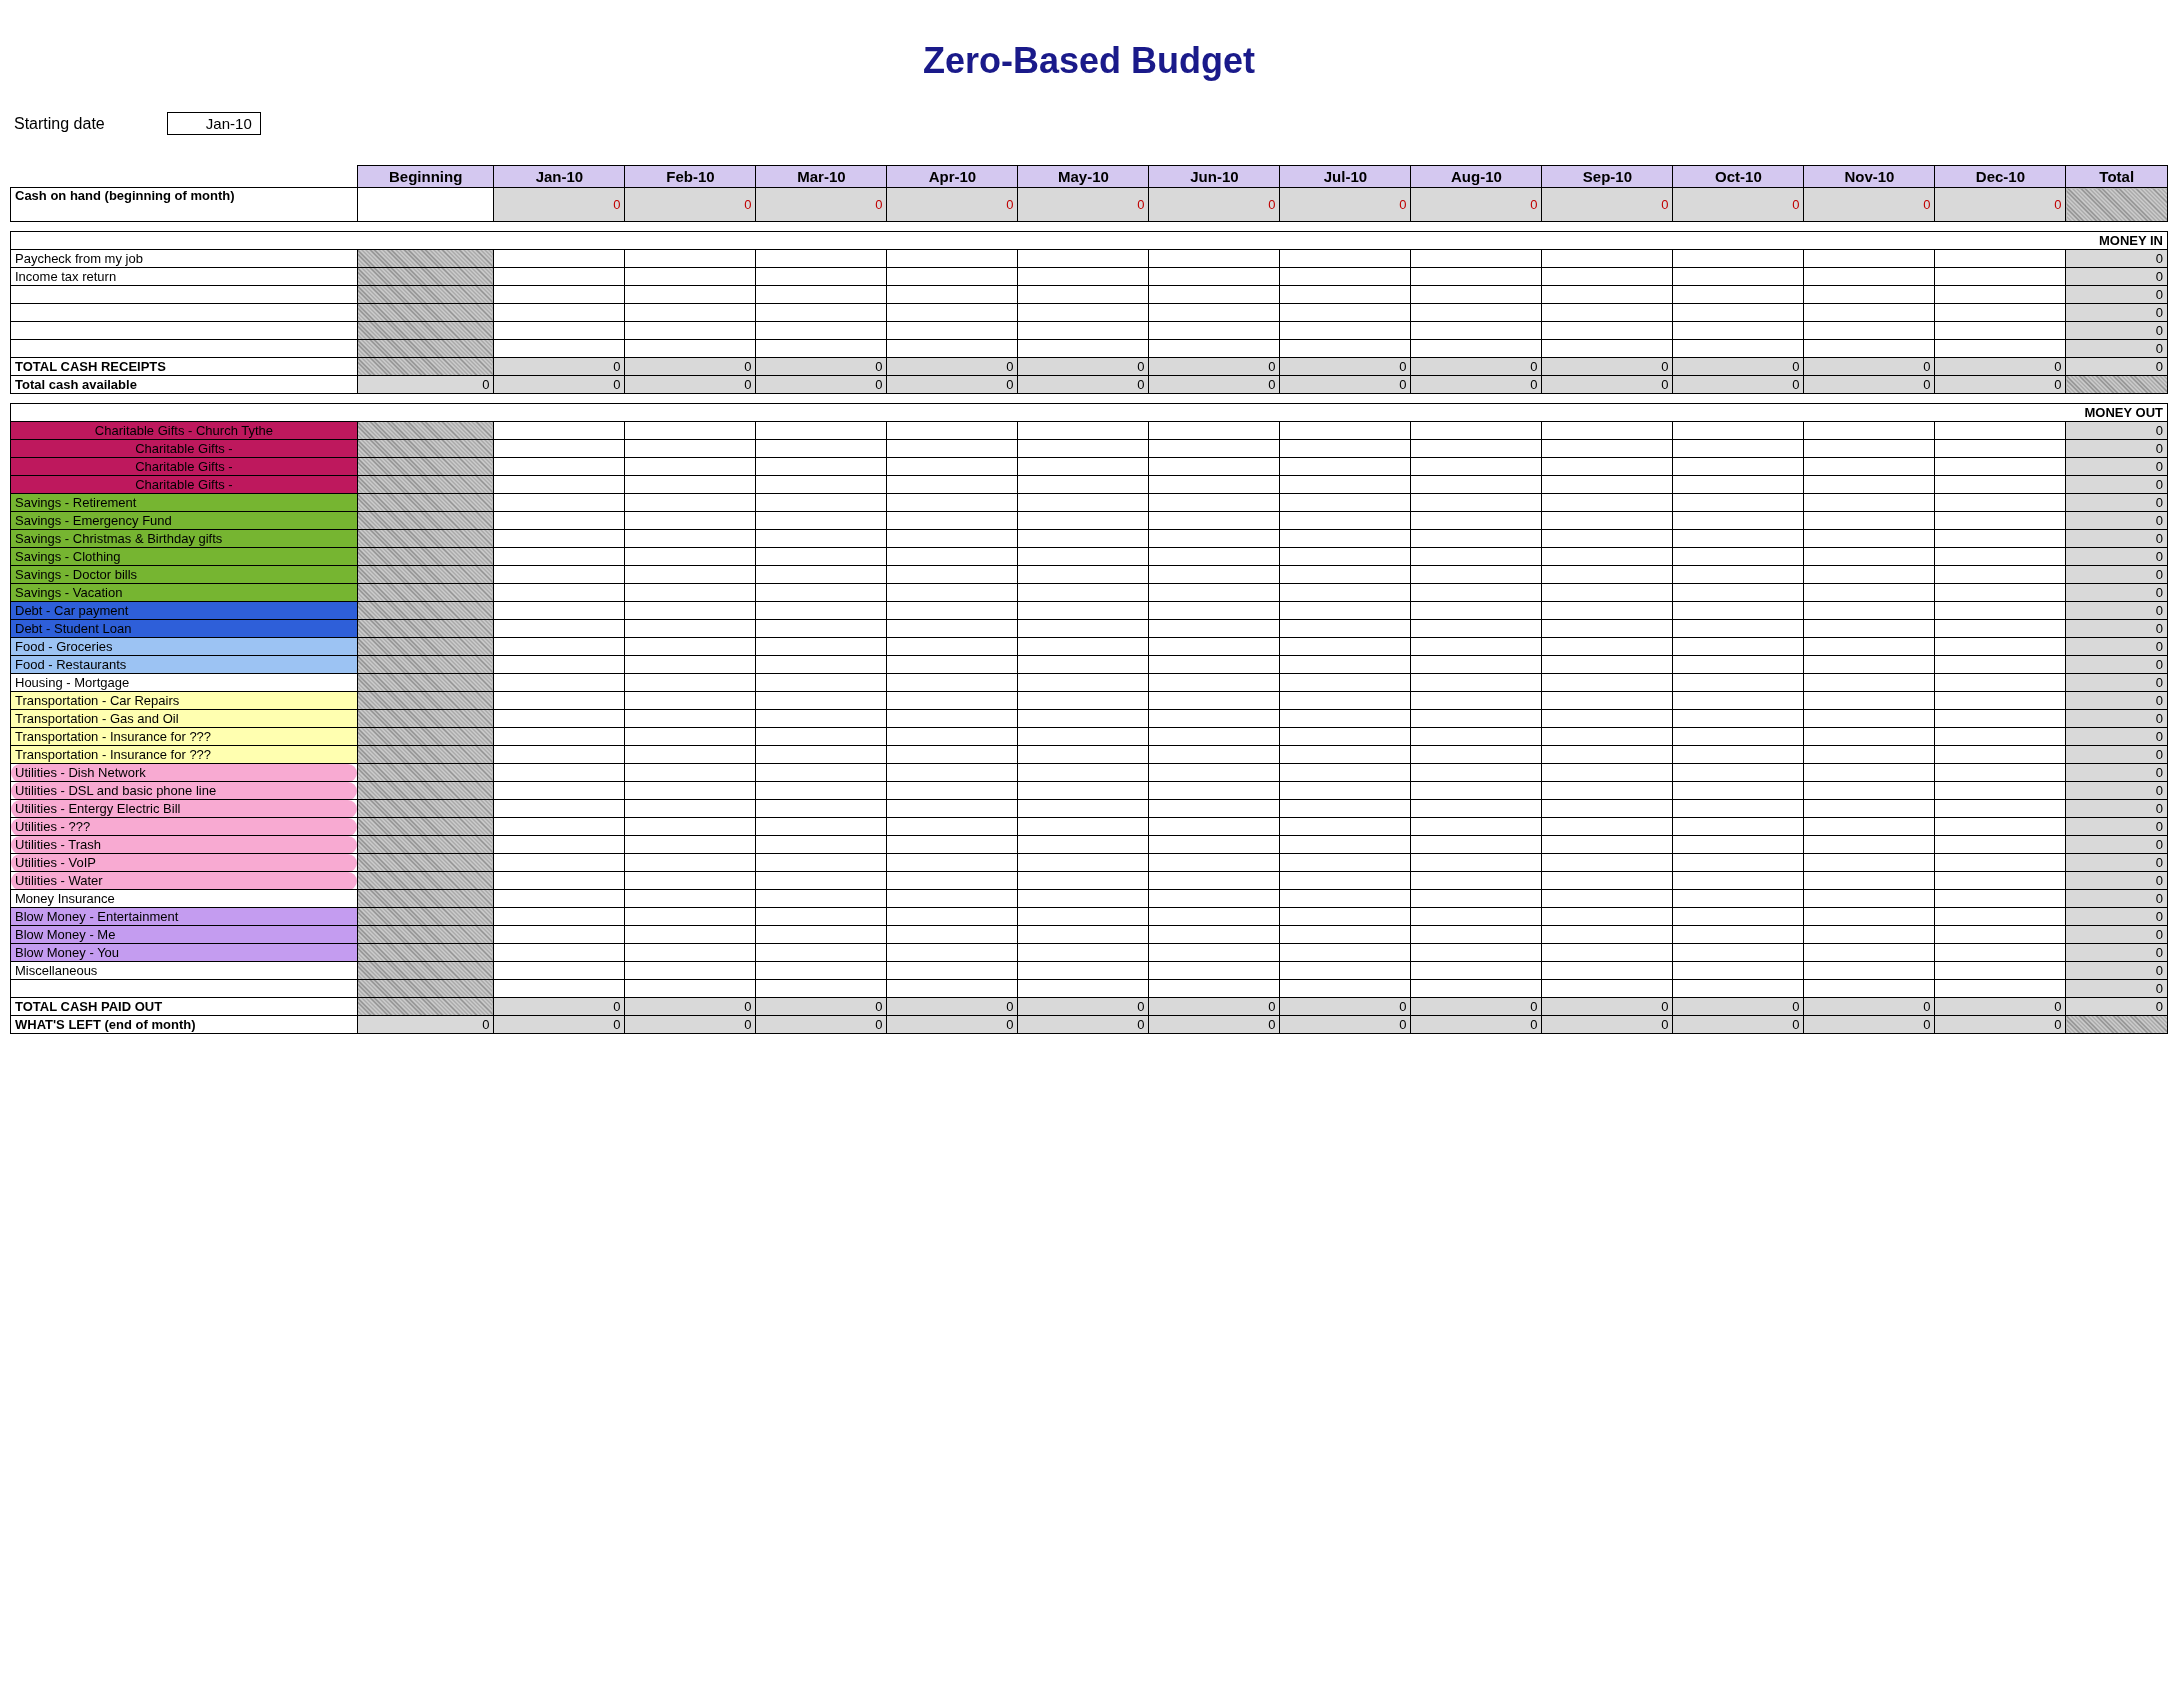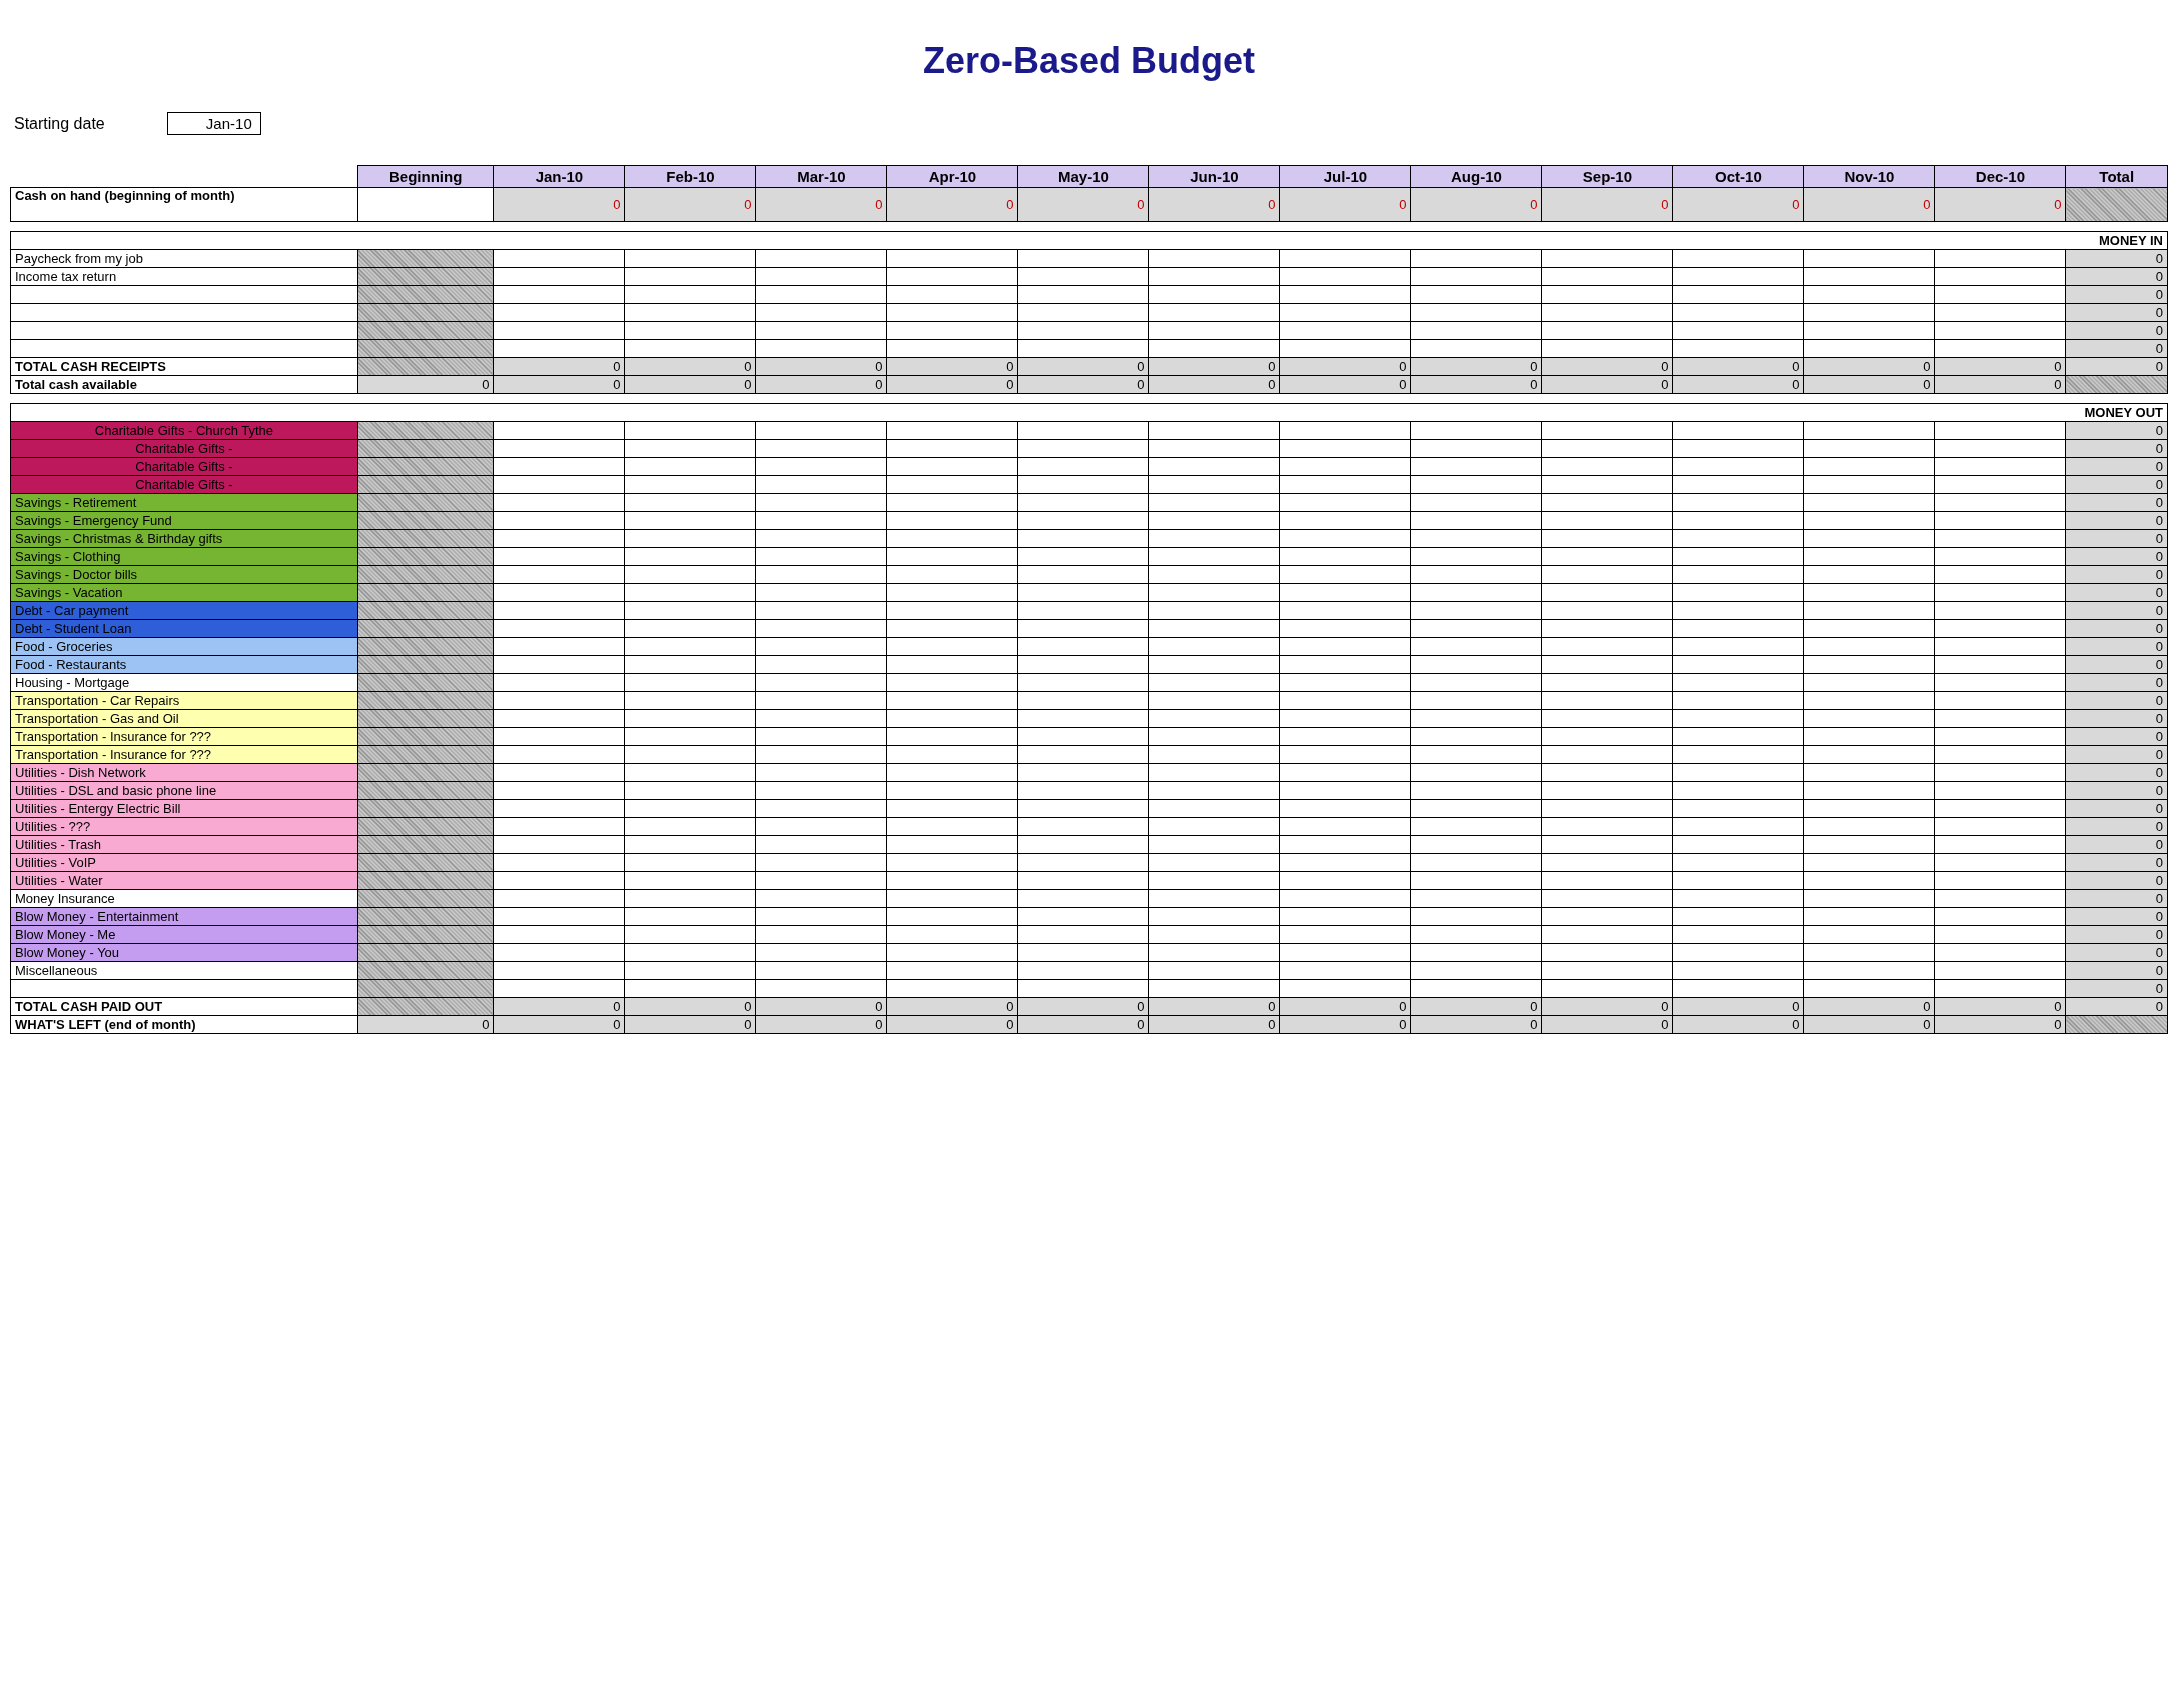--- a/index.html
+++ b/index.html
@@ -72,21 +72,21 @@
   }
   .tall { height: 34px; vertical-align: top; white-space: normal; line-height: 1.05; }
   .label-cell { text-align: left; }
   
   .c-yellow    { background: #be185d; text-align: center; }
   .c-green     { background: #76b531; margin-left: 24px; }
   .c-blue      { background: #2e5fd9; color:#000; }
   .c-lightblue { background: #9cc3f3; }
   .c-white     { background: #ffffff; }
   .c-cream     { background: #ffffb0; }
-  .c-pink      { background: #f8aad2; }
+  .c-pink      { background: #f8aad2; border-radius: 9px; }
   .c-purple    { background: #c49cf0; }
   
   tr.spacer td { height: 10px; border:none; }
 </style>
 </head>
 <body>
 
 <div class="title">Zero-Based Budget</div>
 
 <div class="start-row">

